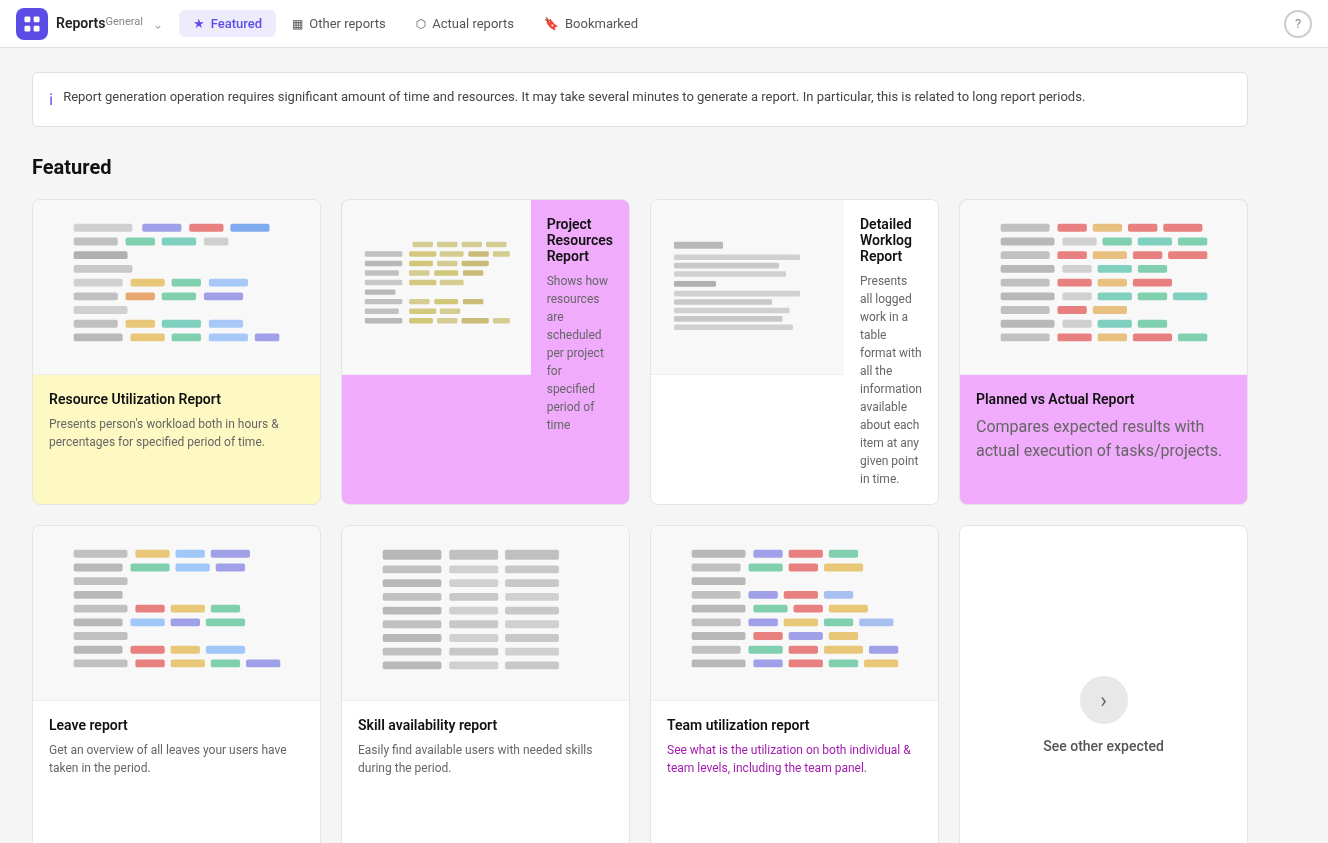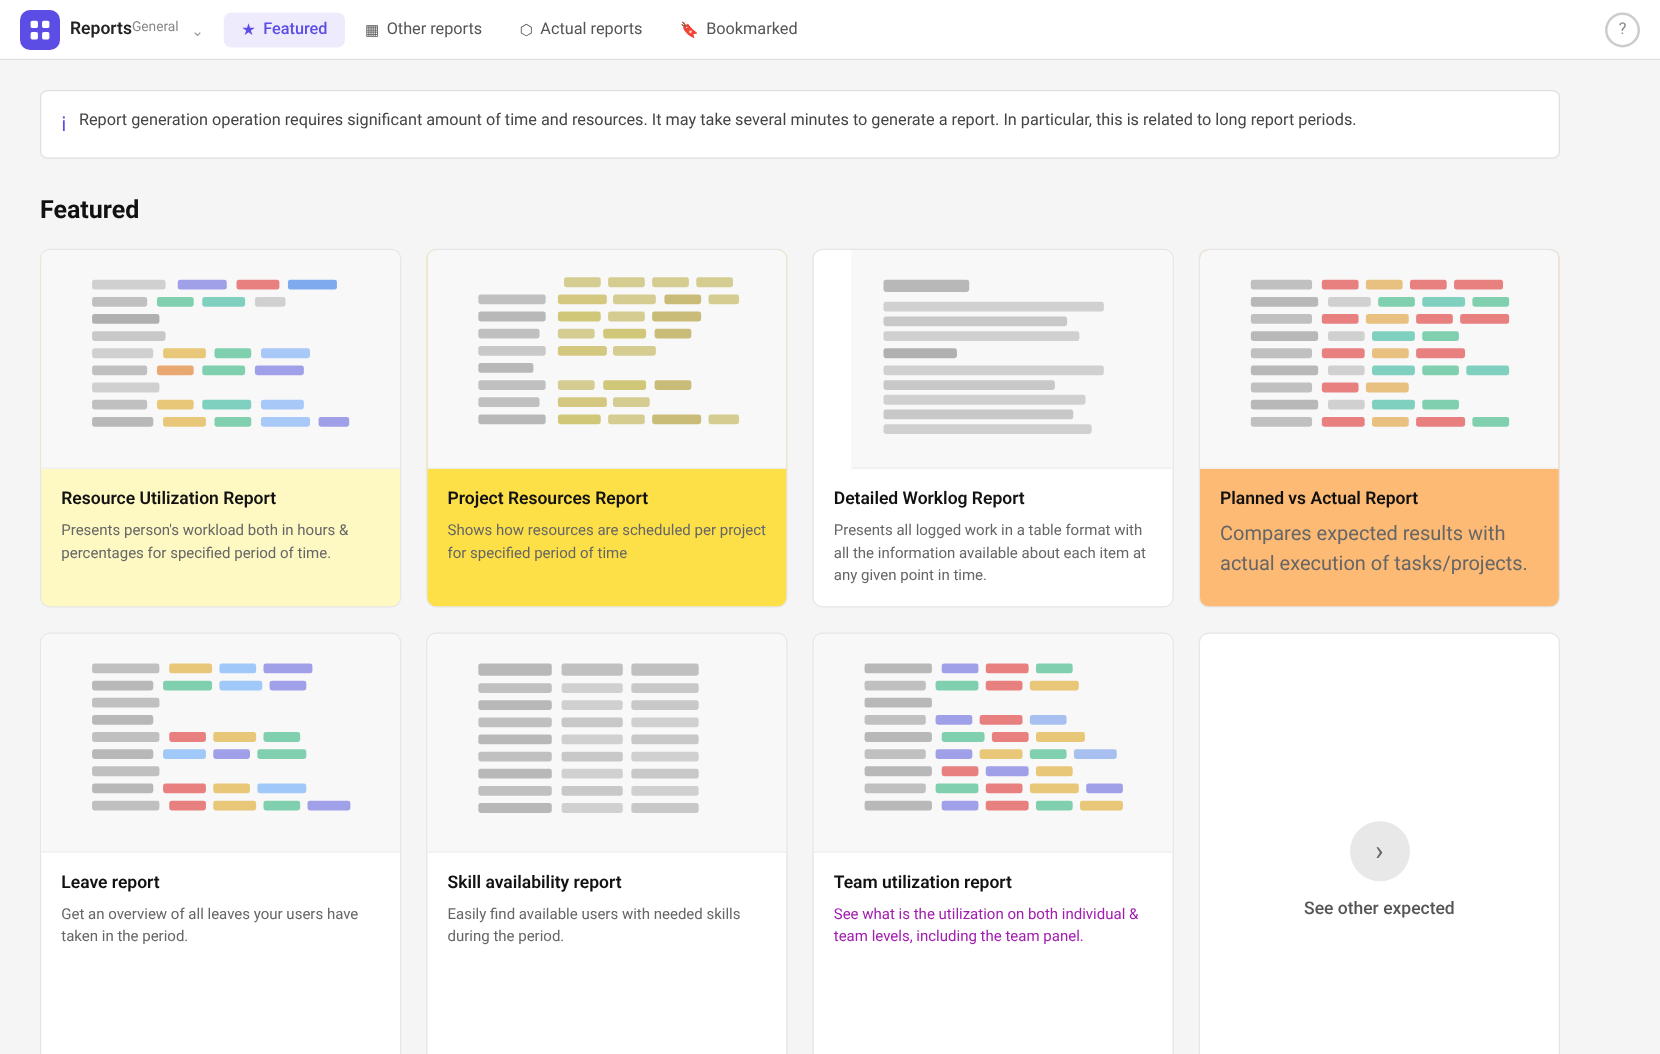--- a/index.html
+++ b/index.html
@@ -101,21 +101,21 @@
           <rect x="148" y="120" width="40" height="8" rx="2" fill="#a8c8f8"></rect>
           <rect x="195" y="120" width="25" height="8" rx="2" fill="#a0a0e8"></rect>
         </svg>
       </div>
       <div style="padding:16px;flex:1;">
         <div style="font-size:14px;font-weight:600;color:#111;margin-bottom:8px;">Resource Utilization Report</div>
         <div style="font-size:12px;color:#666;line-height:1.5;">Presents person's workload both in hours &amp; percentages for specified period of time.</div>
       </div>
     </div>
 
-    <div style="background:#fde047;border:1px solid #e5e5e5;border-radius:8px;overflow:hidden;cursor:pointer;display:flex;flex-direction:column;">
+    <div style="background:#f0abfc;border:1px solid #e5e5e5;border-radius:8px;overflow:hidden;cursor:pointer;display:flex;flex-direction:row;">
       <div style="background:#f8f8f8;padding:16px;height:175px;border-bottom:1px solid #eee;display:flex;align-items:center;justify-content:center;">
         <svg viewBox="0 0 230 145" width="100%" height="100%">
           <rect x="80" y="6" width="30" height="8" rx="2" fill="#d4cc90"></rect>
           <rect x="116" y="6" width="30" height="8" rx="2" fill="#d4cc90"></rect>
           <rect x="152" y="6" width="30" height="8" rx="2" fill="#d4cc90"></rect>
           <rect x="188" y="6" width="30" height="8" rx="2" fill="#d4cc90"></rect>
 
           <rect x="10" y="20" width="55" height="8" rx="2" fill="#c0c0c0"></rect>
           <rect x="75" y="20" width="40" height="8" rx="2" fill="#d4c880"></rect>
           <rect x="120" y="20" width="35" height="8" rx="2" fill="#d4cc90"></rect>
@@ -152,21 +152,21 @@
           <rect x="152" y="118" width="40" height="8" rx="2" fill="#c8bc78"></rect>
           <rect x="198" y="118" width="25" height="8" rx="2" fill="#d4cc90"></rect>
         </svg>
       </div>
       <div style="padding:16px;flex:1;">
         <div style="font-size:14px;font-weight:600;color:#111;margin-bottom:8px;">Project Resources Report</div>
         <div style="font-size:12px;color:#666;line-height:1.5;">Shows how resources are scheduled per project for specified period of time</div>
       </div>
     </div>
 
-    <div style="background:#fff;border:1px solid #e5e5e5;border-radius:8px;overflow:hidden;cursor:pointer;display:flex;flex-direction:column;align-items:flex-end;">
+    <div style="background:#fff;border:1px solid #e5e5e5;border-radius:8px;overflow:hidden;cursor:pointer;display:flex;flex-direction:row;">
       <div style="background:#f8f8f8;padding:16px;height:175px;border-bottom:1px solid #eee;display:flex;align-items:center;justify-content:center;">
         <svg viewBox="0 0 230 145" width="100%" height="100%">
           <rect x="10" y="8" width="70" height="10" rx="2" fill="#b8b8b8"></rect>
 
           <rect x="10" y="26" width="180" height="8" rx="2" fill="#d0d0d0"></rect>
           <rect x="10" y="38" width="150" height="8" rx="2" fill="#c8c8c8"></rect>
           <rect x="10" y="50" width="160" height="8" rx="2" fill="#d0d0d0"></rect>
 
           <rect x="10" y="64" width="60" height="8" rx="2" fill="#b0b0b0"></rect>
 
@@ -176,21 +176,21 @@
           <rect x="10" y="114" width="155" height="8" rx="2" fill="#c8c8c8"></rect>
           <rect x="10" y="126" width="170" height="8" rx="2" fill="#d0d0d0"></rect>
         </svg>
       </div>
       <div style="padding:16px;flex:1;">
         <div style="font-size:14px;font-weight:600;color:#111;margin-bottom:8px;">Detailed Worklog Report</div>
         <div style="font-size:12px;color:#666;line-height:1.5;">Presents all logged work in a table format with all the information available about each item at any given point in time.</div>
       </div>
     </div>
 
-    <div style="background:#fdba74;border:1px solid #e5e5e5;border-radius:8px;overflow:hidden;cursor:pointer;display:flex;flex-direction:column;">
+    <div style="background:#f0abfc;border:1px solid #e5e5e5;border-radius:8px;overflow:hidden;cursor:pointer;display:flex;flex-direction:column;">
       <div style="background:#f8f8f8;padding:16px;height:175px;border-bottom:1px solid #eee;display:flex;align-items:center;justify-content:center;">
         <svg viewBox="0 0 230 145" width="100%" height="100%">
           <rect x="10" y="8" width="50" height="8" rx="2" fill="#c0c0c0"></rect>
           <rect x="68" y="8" width="30" height="8" rx="2" fill="#e88080"></rect>
           <rect x="104" y="8" width="30" height="8" rx="2" fill="#e8c080"></rect>
           <rect x="140" y="8" width="30" height="8" rx="2" fill="#e88080"></rect>
           <rect x="176" y="8" width="40" height="8" rx="2" fill="#e88080"></rect>
 
           <rect x="10" y="22" width="55" height="8" rx="2" fill="#b8b8b8"></rect>
           <rect x="73" y="22" width="35" height="8" rx="2" fill="#d0d0d0"></rect>

